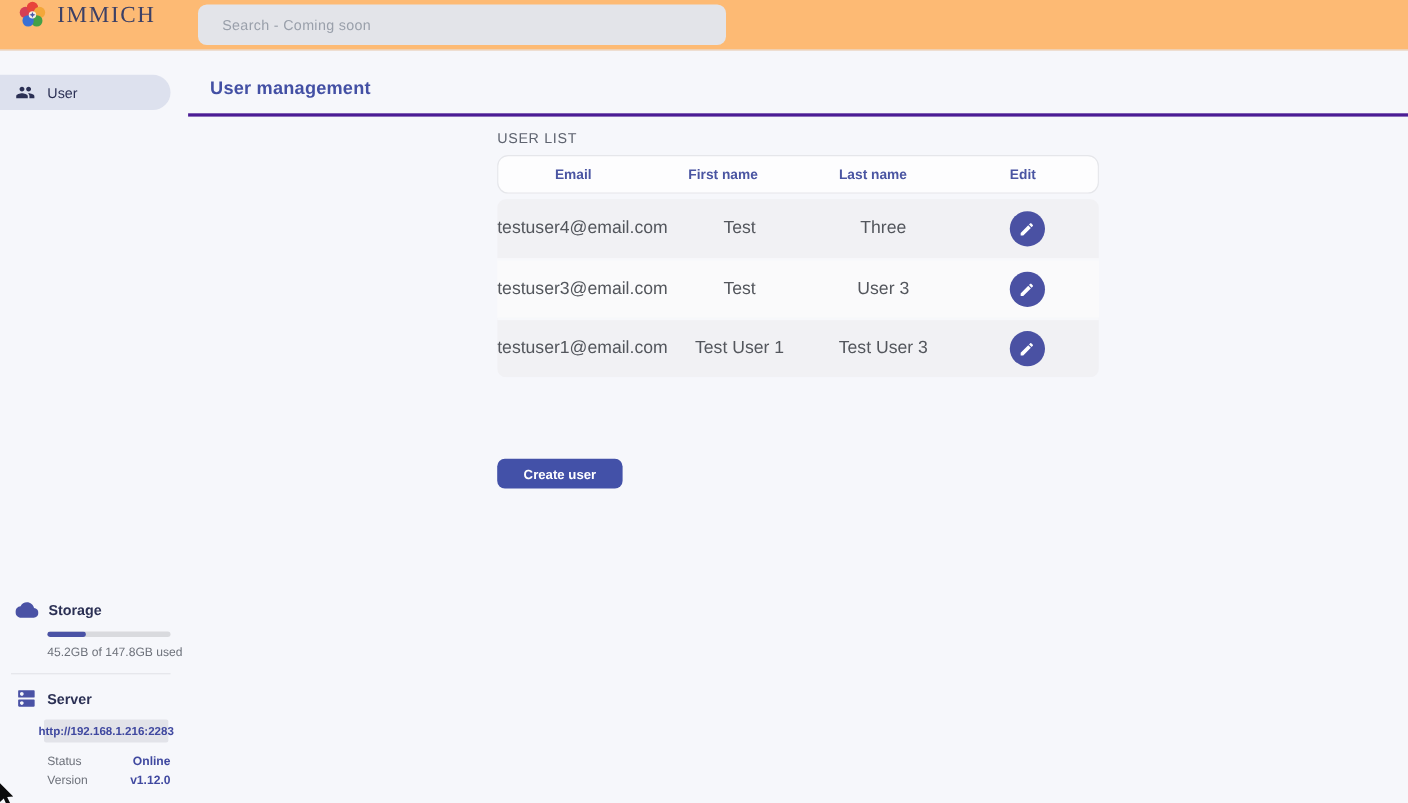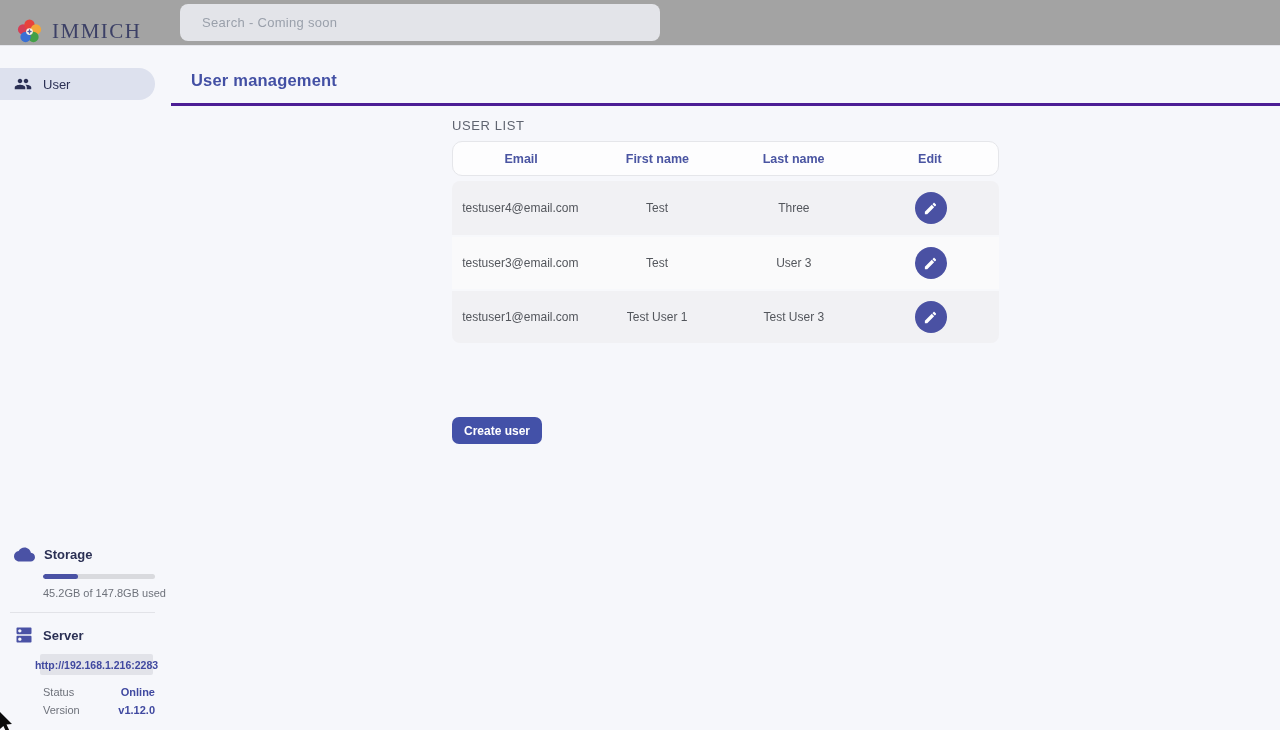--- a/index.html
+++ b/index.html
@@ -7,24 +7,24 @@
   body {
     font-family: "Liberation Sans", sans-serif;
     background: #f6f7fb;
     color: #2b3054;
     position: relative;
   }
 
   
   .topbar {
     height: 46px;
-    background: #a3a3a3;
+    background: #fdba74;
     border-bottom: 1px solid #e5e6ec;
     display: flex;
-    align-items: flex-end;
+    align-items: flex-start;
     position: relative;
   }
   .logo-area { display: flex; align-items: center; gap: 9px; margin-left: 16px; }
   .logo-text {
     font-family: "Liberation Serif", serif;
     font-size: 21px;
     letter-spacing: 1.5px;
     color: #3c4066;
     font-weight: 400;
   }
@@ -145,33 +145,33 @@
   .tbody { margin-top: 5px; border-radius: 8px; overflow: hidden; }
   .tr {
     height: 54px;
     display: grid;
     grid-template-columns: repeat(4, 1fr);
     align-items: center;
   }
   .tr + .tr { border-top: 2px solid #f7f8fb; }
   .tr.gray { background: #f1f1f4; }
   .tr.light { background: #fafafb; }
-  .td { text-align: center; font-size: 12px; color: #53565c; }
+  .td { text-align: center; font-size: 16px; color: #53565c; }
   .edit-btn {
     width: 32px; height: 32px;
     border-radius: 50%;
     background: #4a51a3;
     border: none;
     display: inline-flex; align-items: center; justify-content: center;
     cursor: pointer;
   }
   .create-btn {
     position: absolute; left: 281px; top: 311px;
     height: 27px;
-    padding: 0 12px;
+    padding: 0 24px;
     background: #4351a8;
     color: #ffffff;
     font-family: "Liberation Sans", sans-serif;
     font-size: 12px; font-weight: 600;
     border: none; border-radius: 7px;
     cursor: pointer;
   }
 
   
   .cursor { position: absolute; left: -2px; top: 711px; pointer-events: none; }

